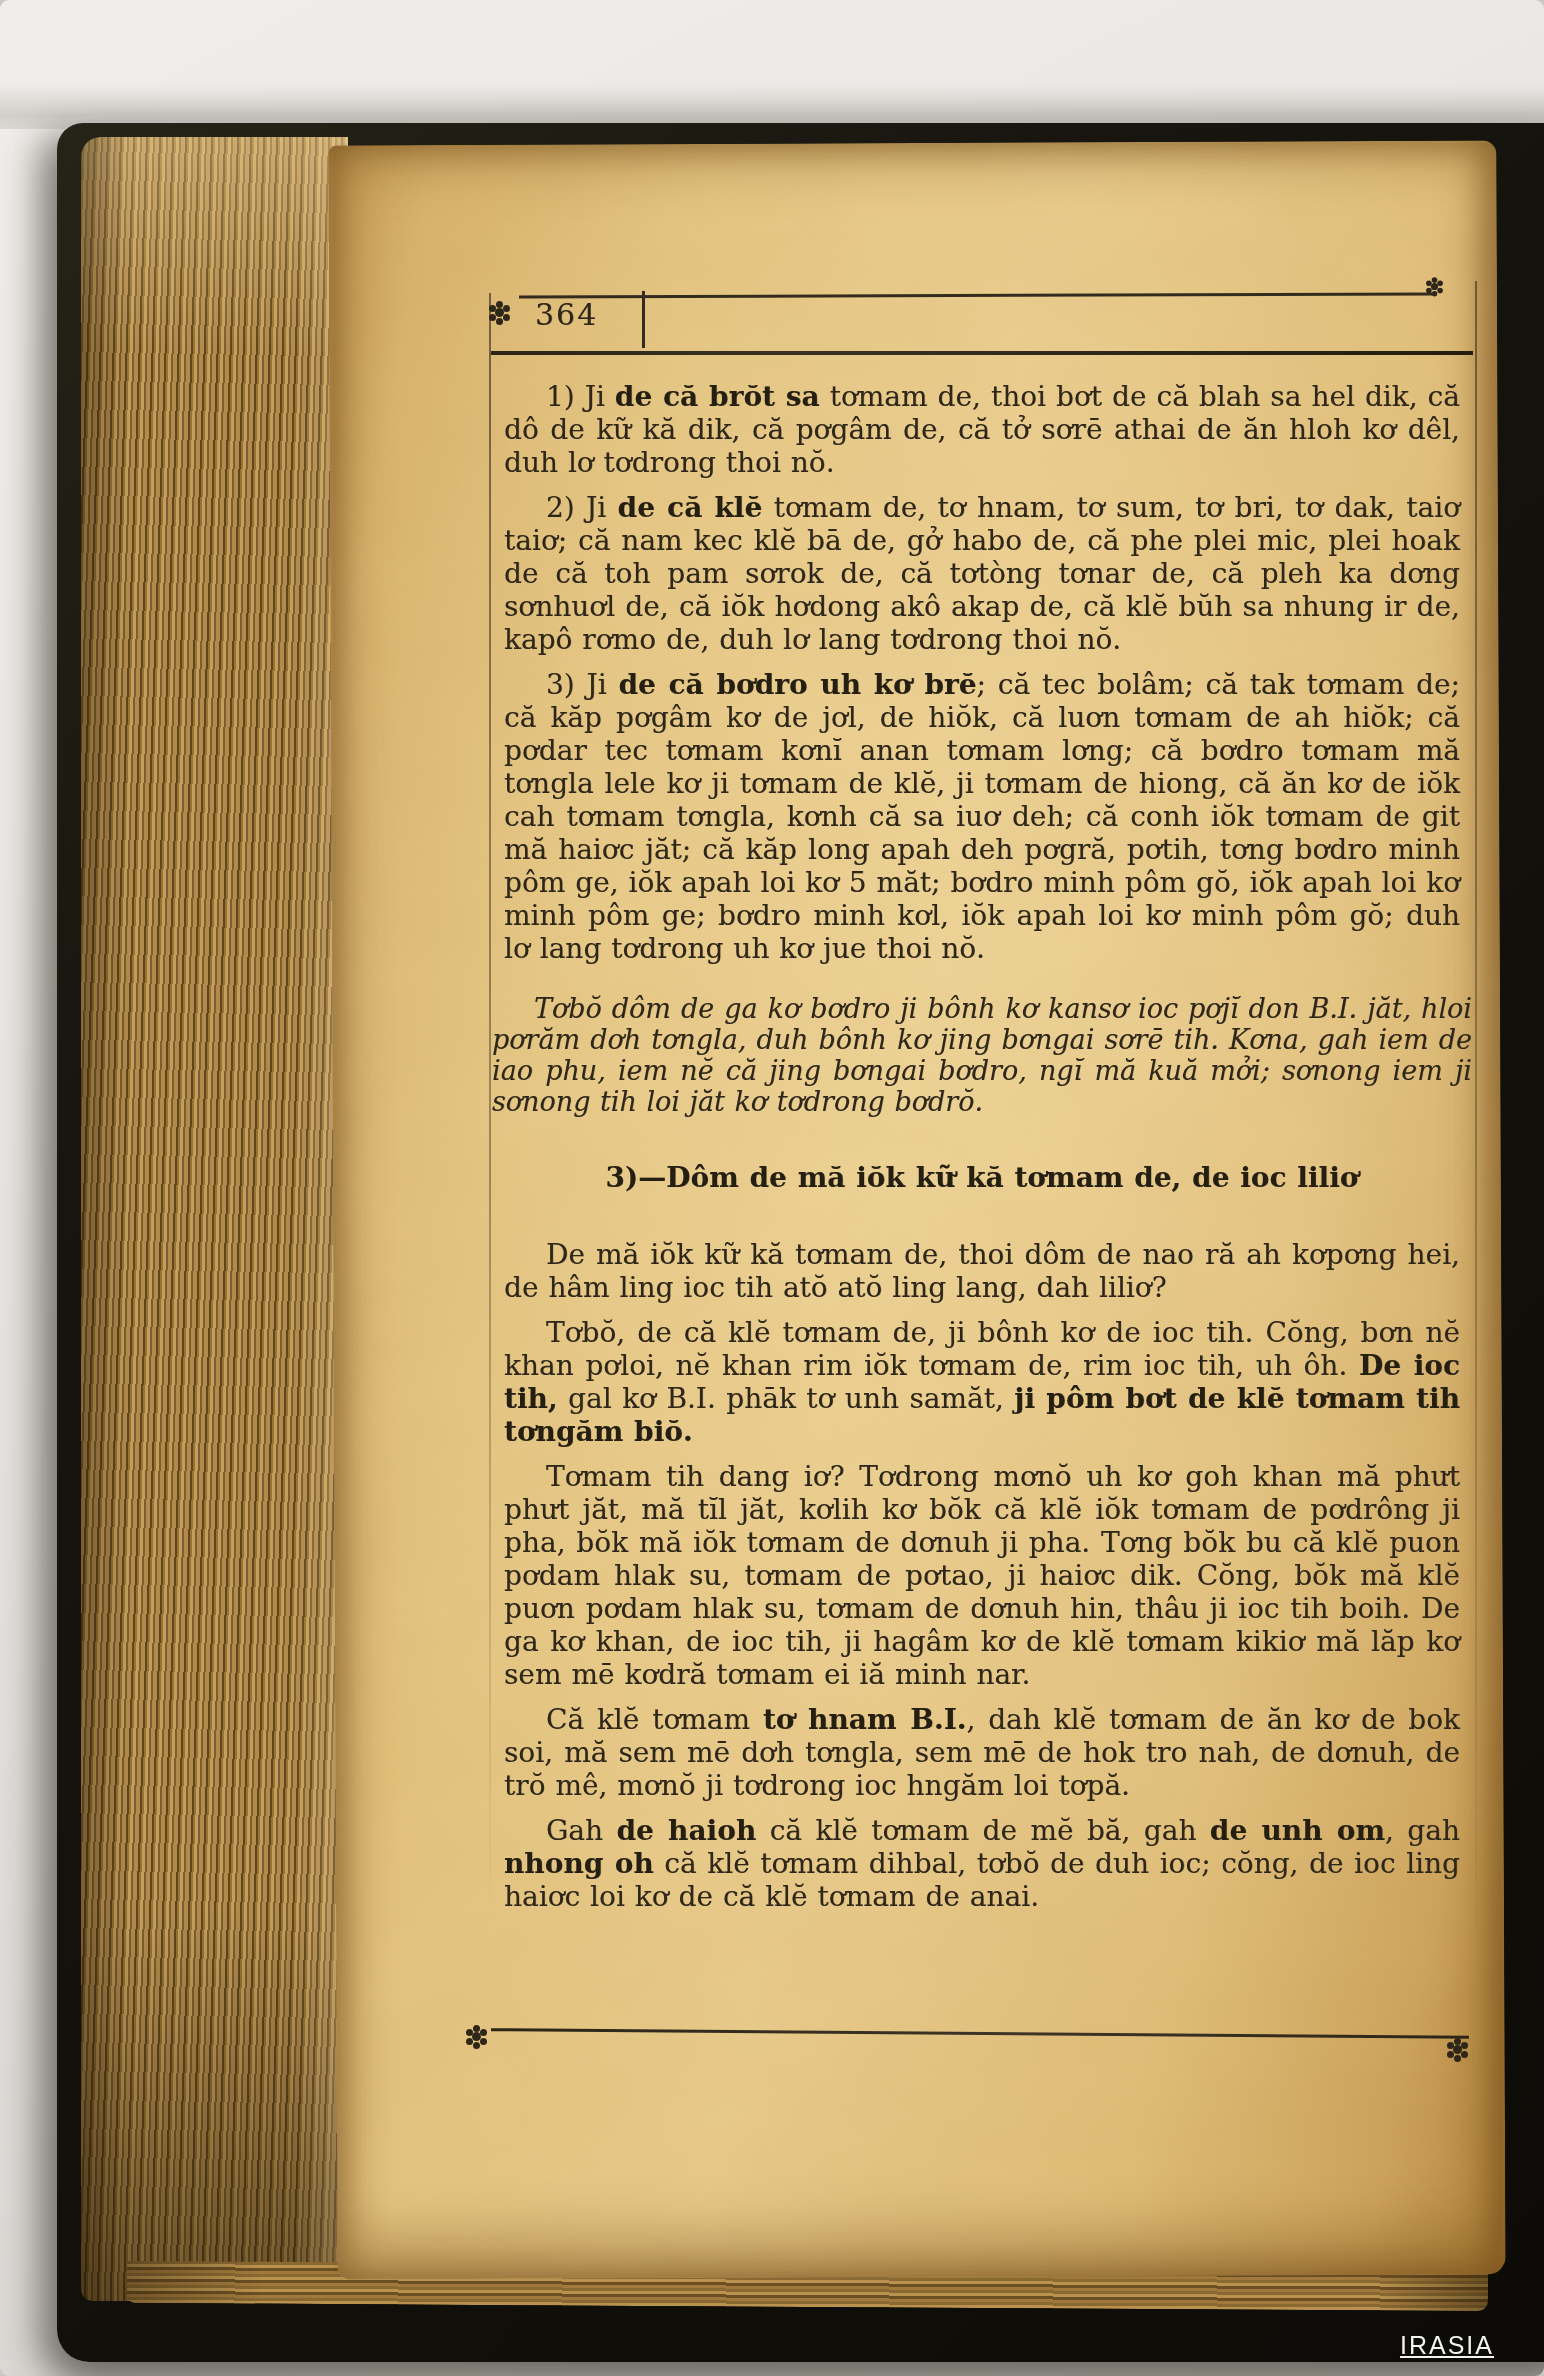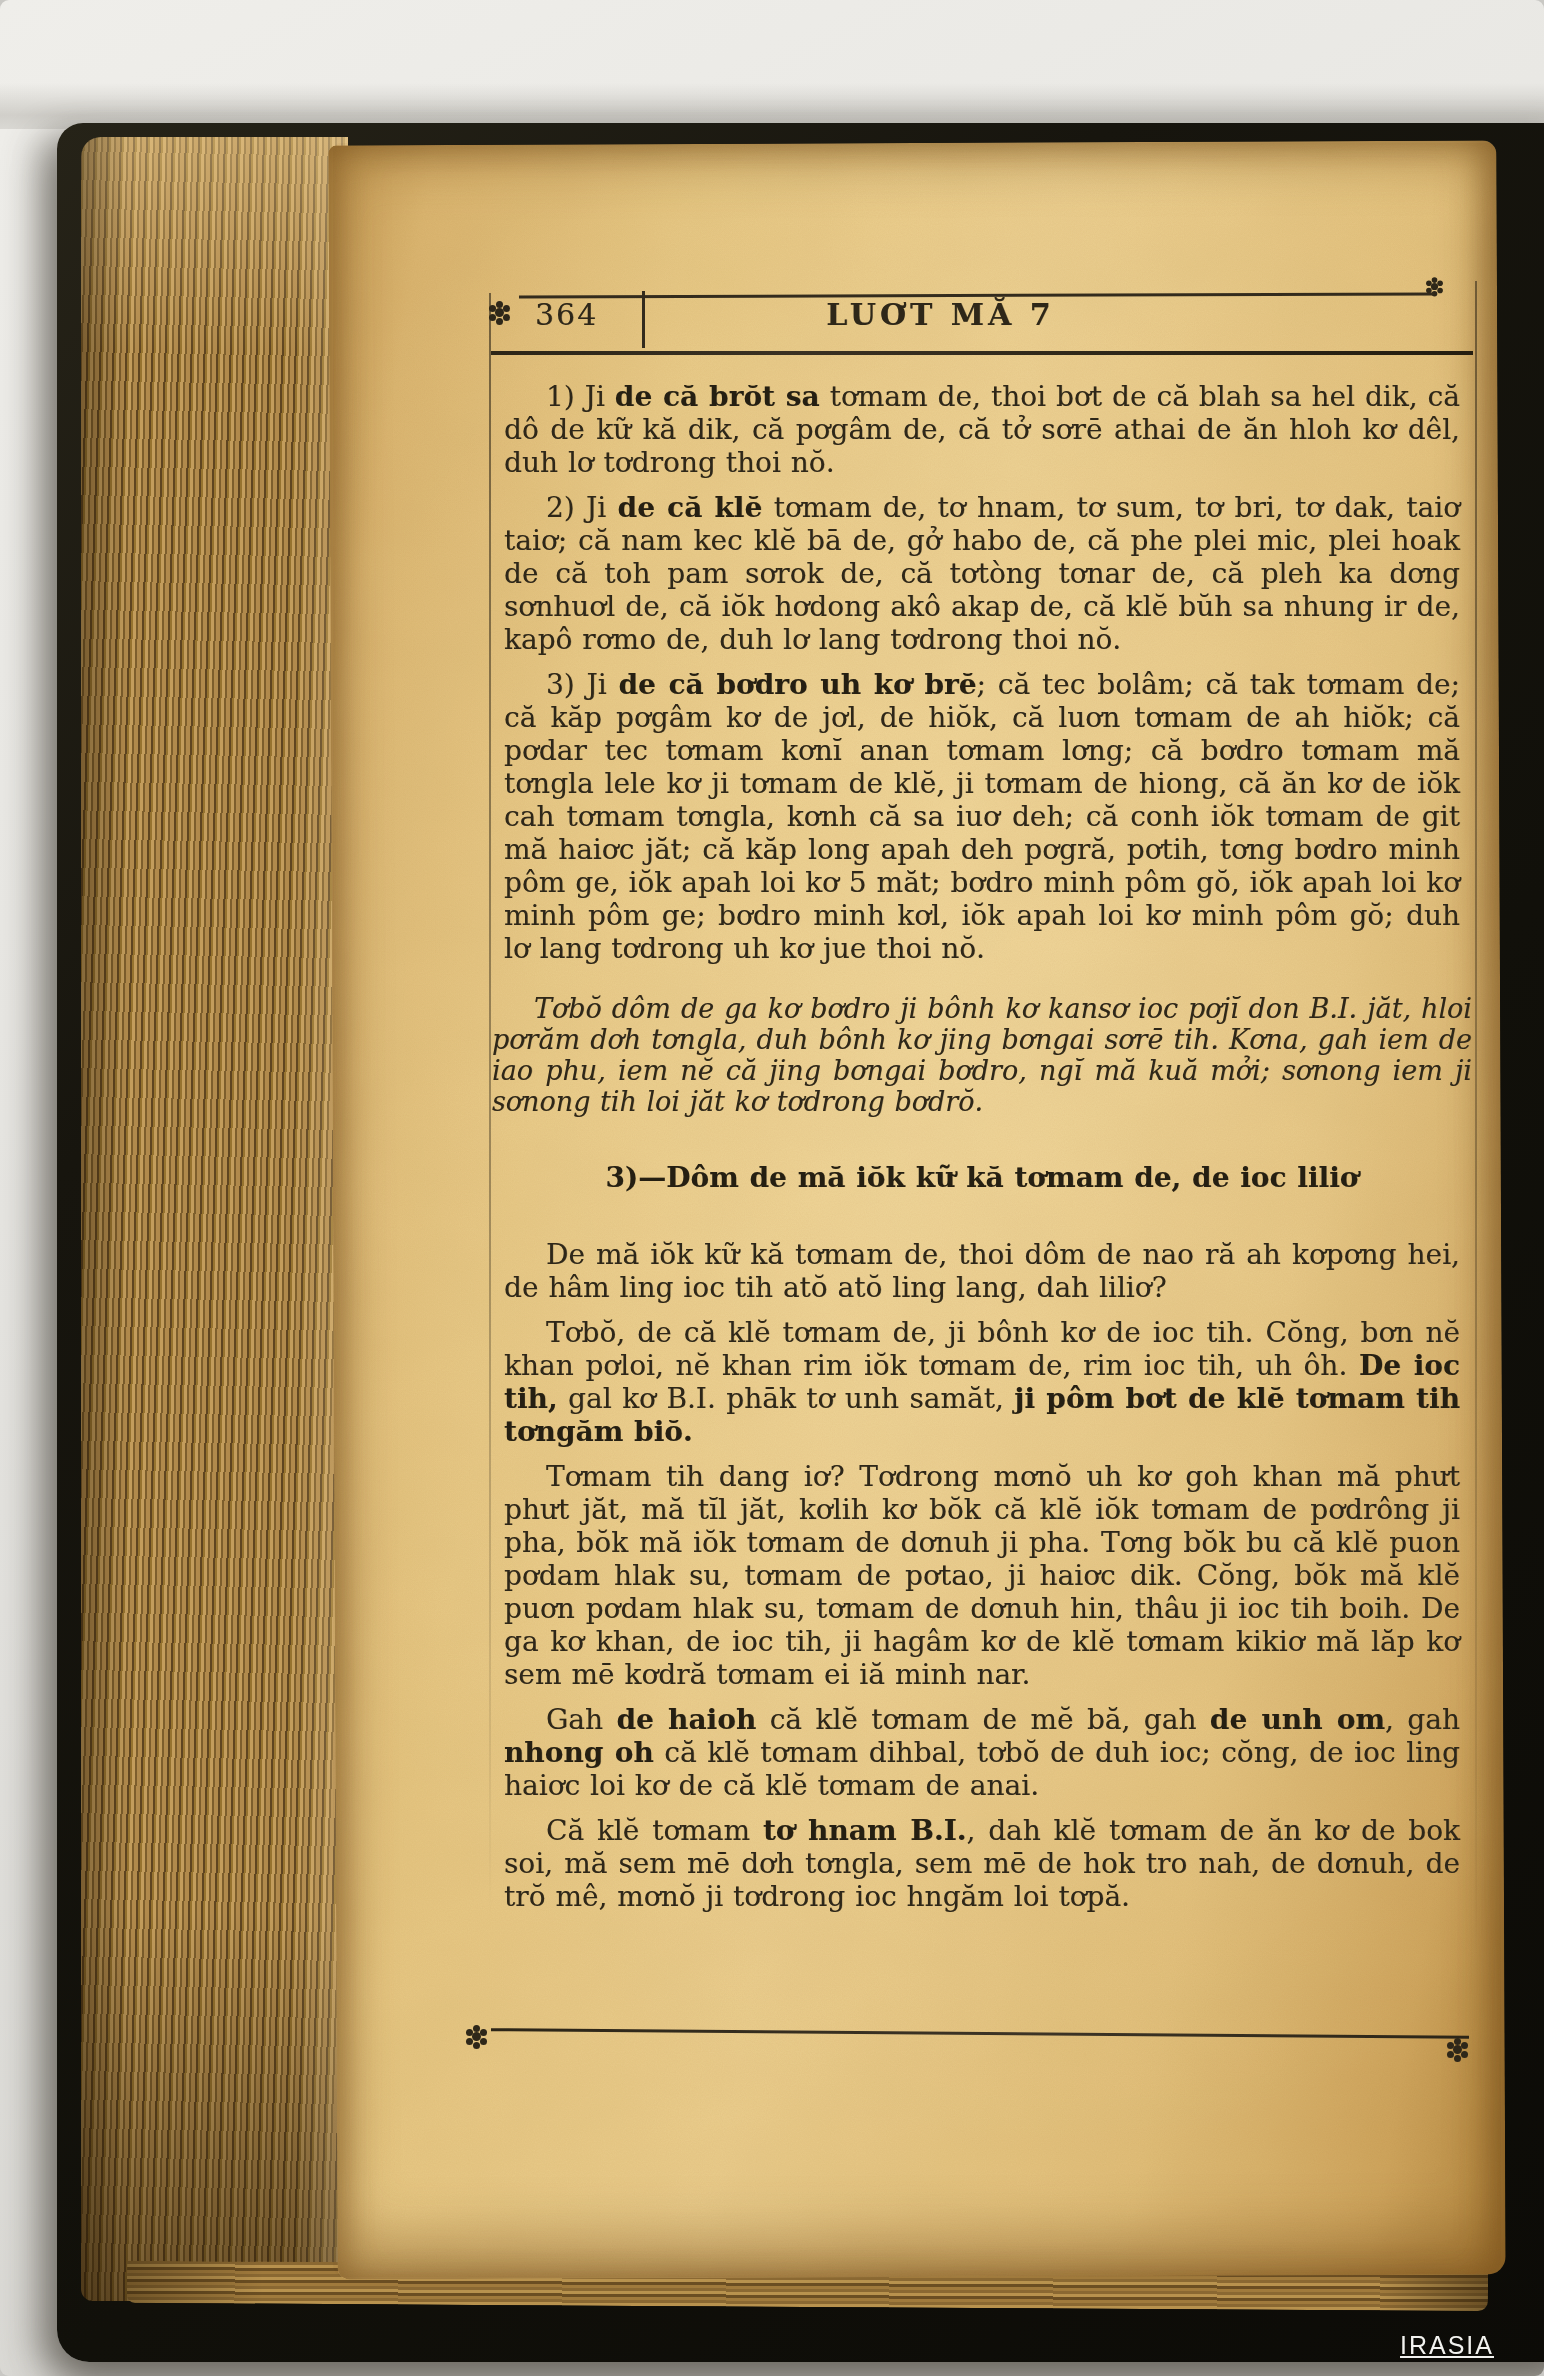--- a/index.html
+++ b/index.html
@@ -92,34 +92,33 @@
 
   <div class="frame-line frame-left"></div>
   <div class="frame-line frame-right"></div>
 
   <div class="flower flower-tl"></div>
   <div class="flower flower-tr"></div>
   <div class="rule rule-hdr-top"></div>
 
   <div class="page-number">364</div>
   <div class="hdr-divider"></div>
-  <div class="running-title">LUƠT MĂ 7</div>
   <div class="rule rule-hdr-bot"></div>
 
   <div class="text-block" id="text-block">
       <p class="para body"><span class="regular">1) Ji </span><span class="bold">de că brŏt sa</span><span class="regular"> tơmam de, thoi bơt de că blah sa hel dik, că dô de kữ kă dik, că pơgâm de, că tở sơrē athai de ăn hloh kơ dêl, duh lơ tơdrong thoi nŏ.</span></p>
       <p class="para body"><span class="regular">2) Ji </span><span class="bold">de că klĕ</span><span class="regular"> tơmam de, tơ hnam, tơ sum, tơ bri, tơ dak, taiơ taiơ; că nam kec klĕ bā de, gở habo de, că phe plei mic, plei hoak de că toh pam sơrok de, că tơtòng tơnar de, că pleh ka dơng sơnhuơl de, că iŏk hơdong akô akap de, că klĕ bŭh sa nhung ir de, kapô rơmo de, duh lơ lang tơdrong thoi nŏ.</span></p>
       <p class="para body"><span class="regular">3) Ji </span><span class="bold">de că bơdro uh kơ brĕ</span><span class="regular">; că tec bolâm; că tak tơmam de; că kăp pơgâm kơ de jơl, de hiŏk, că luơn tơmam de ah hiŏk; că pơdar tec tơmam kơnĭ anan tơmam lơng; că bơdro tơmam mă tơngla lele kơ ji tơmam de klĕ, ji tơmam de hiong, că ăn kơ de iŏk cah tơmam tơngla, kơnh că sa iuơ deh; că conh iŏk tơmam de git mă haiơc jăt; că kăp long apah deh pơgră, pơtih, tơng bơdro minh pôm ge, iŏk apah loi kơ 5 măt; bơdro minh pôm gŏ, iŏk apah loi kơ minh pôm ge; bơdro minh kơl, iŏk apah loi kơ minh pôm gŏ; duh lơ lang tơdrong uh kơ jue thoi nŏ.</span></p>
       <p class="para italic"><span class="regular">Tơbŏ dôm de ga kơ bơdro ji bônh kơ kansơ ioc pơjĭ don B.I. jăt, hloi pơrăm dơh tơngla, duh bônh kơ jing bơngai sơrē tih. Kơna, gah iem de iao phu, iem nĕ că jing bơngai bơdro, ngĭ mă kuă mởi; sơnong iem ji sơnong tih loi jăt kơ tơdrong bơdrŏ.</span></p>
       <p class="para heading"><span class="bold">3)—Dôm de mă iŏk kữ kă tơmam de, de ioc liliơ</span></p>
       <p class="para body"><span class="regular">De mă iŏk kữ kă tơmam de, thoi dôm de nao ră ah kơpơng hei, de hâm ling ioc tih atŏ atŏ ling lang, dah liliơ?</span></p>
       <p class="para body"><span class="regular">Tơbŏ, de că klĕ tơmam de, ji bônh kơ de ioc tih. Cŏng, bơn nĕ khan pơloi, nĕ khan rim iŏk tơmam de, rim ioc tih, uh ôh. </span><span class="bold">De ioc tih,</span><span class="regular"> gal kơ B.I. phāk tơ unh samăt, </span><span class="bold">ji pôm bơt de klĕ tơmam tih tơngăm biŏ.</span></p>
       <p class="para body"><span class="regular">Tơmam tih dang iơ? Tơdrong mơnŏ uh kơ goh khan mă phưt phưt jăt, mă tĭl jăt, kơlih kơ bŏk că klĕ iŏk tơmam de pơdrông ji pha, bŏk mă iŏk tơmam de dơnuh ji pha. Tơng bŏk bu că klĕ puon pơdam hlak su, tơmam de pơtao, ji haiơc dik. Cŏng, bŏk mă klĕ puơn pơdam hlak su, tơmam de dơnuh hin, thâu ji ioc tih boih. De ga kơ khan, de ioc tih, ji hagâm kơ de klĕ tơmam kikiơ mă lăp kơ sem mē kơdră tơmam ei iă minh nar.</span></p>
+      <p class="para body"><span class="regular">Că klĕ tơmam </span><span class="bold">tơ hnam B.I.</span><span class="regular">, dah klĕ tơmam de ăn kơ de bok soi, mă sem mē dơh tơngla, sem mē de hok tro nah, de dơnuh, de trŏ mê, mơnŏ ji tơdrong ioc hngăm loi tơpă.</span></p>
       <p class="para body"><span class="regular">Gah </span><span class="bold">de haioh</span><span class="regular"> că klĕ tơmam de mĕ bă, gah </span><span class="bold">de unh om</span><span class="regular">, gah </span><span class="bold">nhong oh</span><span class="regular"> că klĕ tơmam dihbal, tơbŏ de duh ioc; cŏng, de ioc ling haiơc loi kơ de că klĕ tơmam de anai.</span></p>
-      <p class="para body"><span class="regular">Că klĕ tơmam </span><span class="bold">tơ hnam B.I.</span><span class="regular">, dah klĕ tơmam de ăn kơ de bok soi, mă sem mē dơh tơngla, sem mē de hok tro nah, de dơnuh, de trŏ mê, mơnŏ ji tơdrong ioc hngăm loi tơpă.</span></p>
     </div>
 
   <div class="flower flower-bl"></div>
   <div class="rule rule-bottom"></div>
   <div class="flower flower-br"></div>
 
   <div class="watermark">IRASIA</div>
 </div>
 
 

